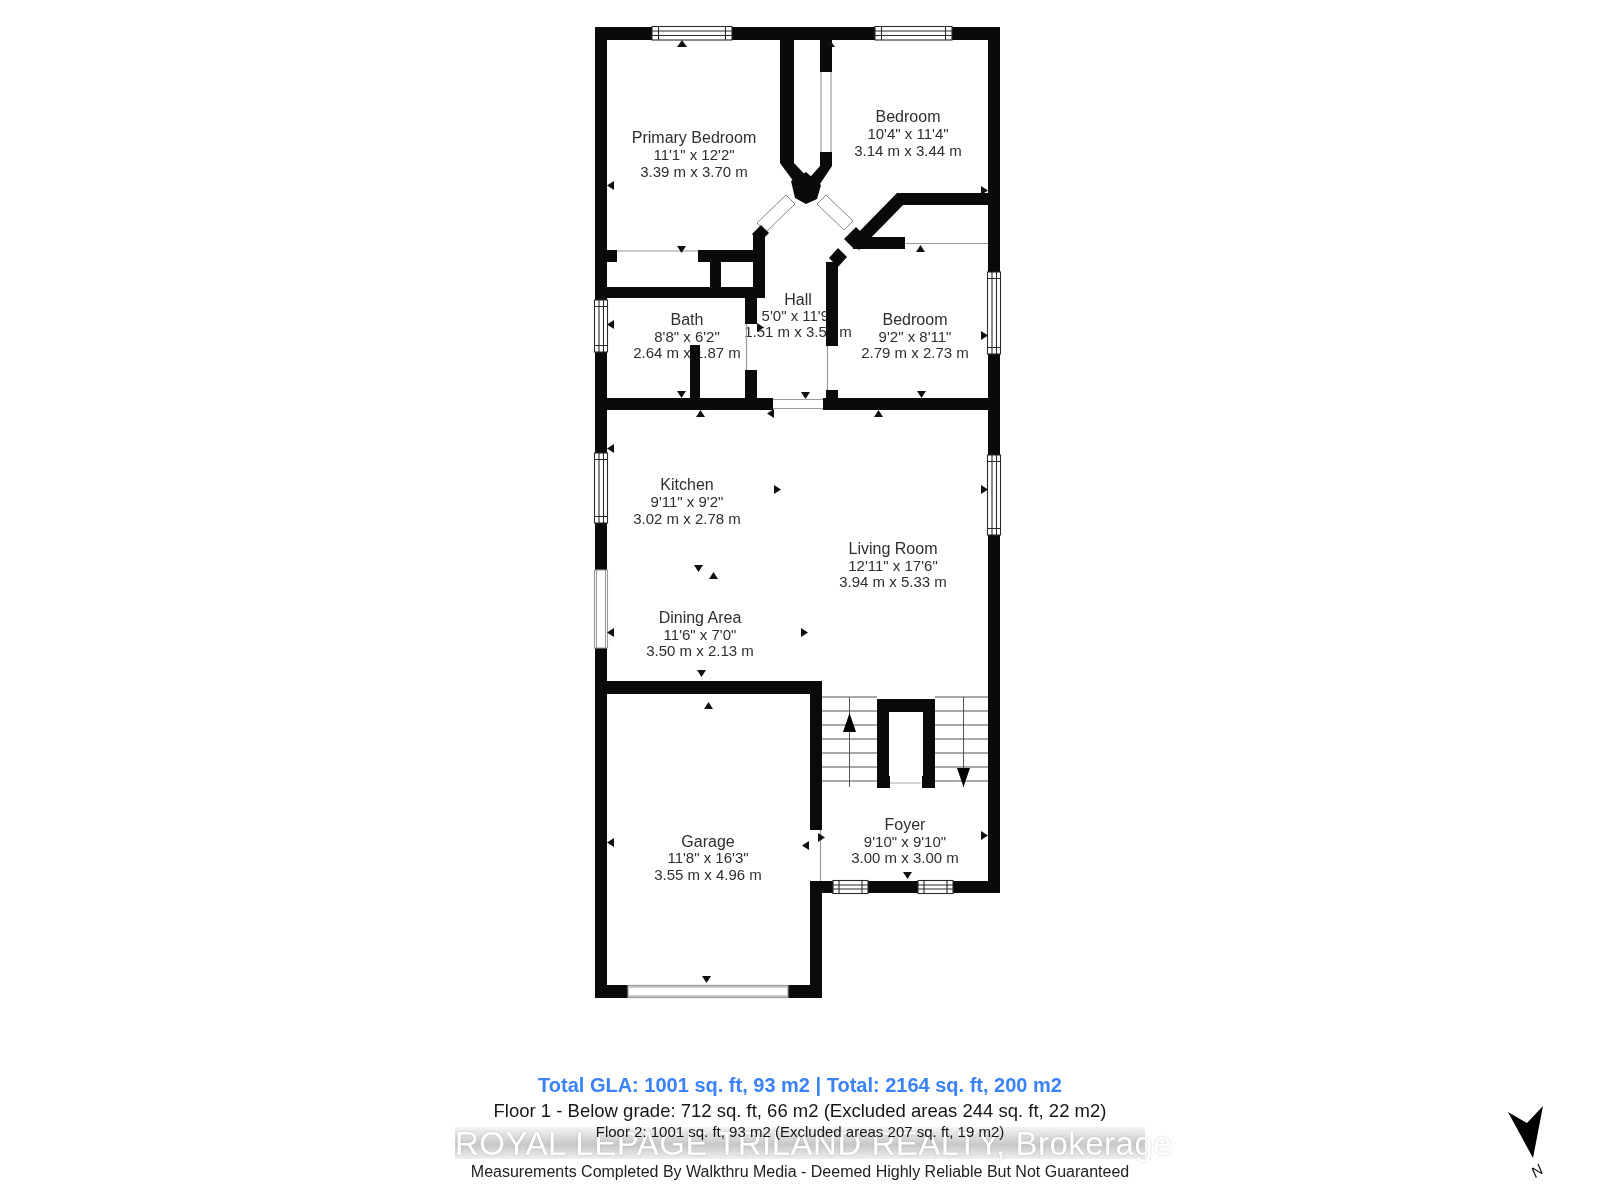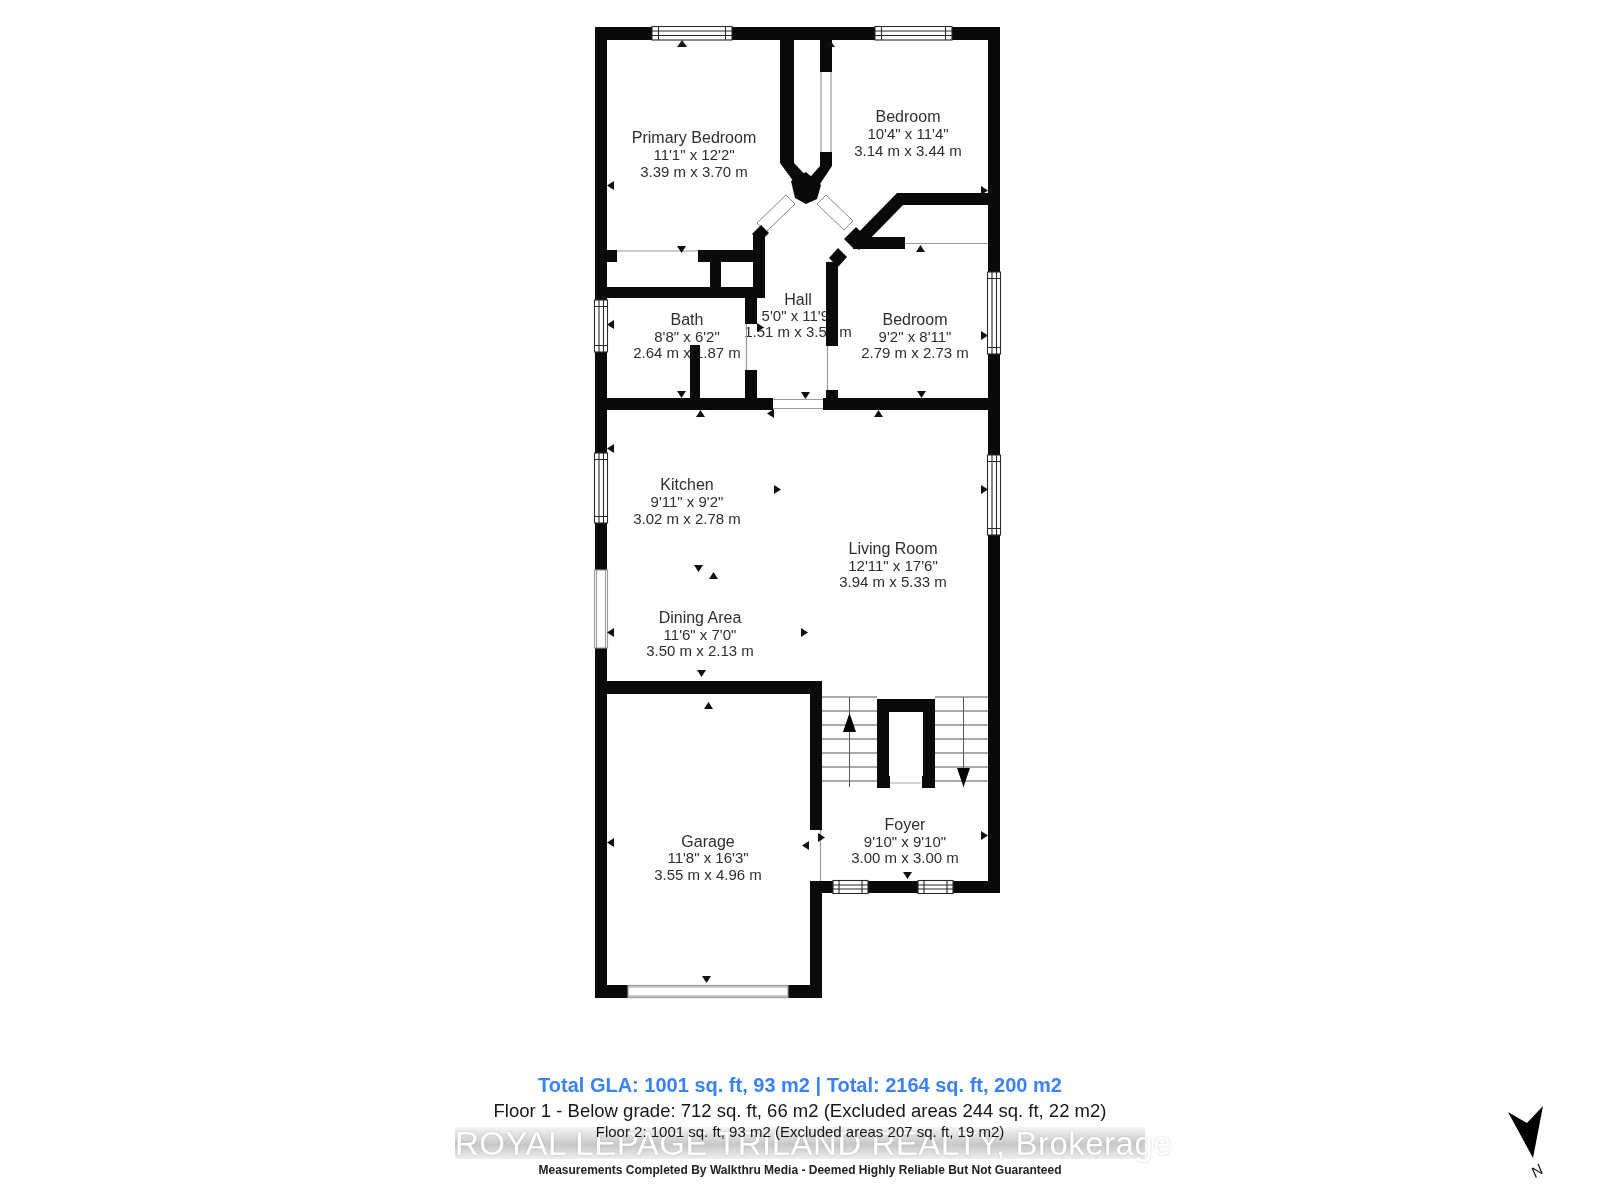--- a/index.html
+++ b/index.html
@@ -7,21 +7,21 @@
         font-family:"Liberation Sans",sans-serif;}
   svg{position:absolute;left:0;top:0;}
   svg text{font-family:"Liberation Sans",sans-serif;fill:#2e2e2e;}
   .rname{font-size:16px;}
   .rdim{font-size:15px;}
   .compass-n{font-size:15px;font-style:italic;fill:#111;}
   .fline{position:absolute;left:0;width:1600px;text-align:center;white-space:nowrap;}
   .f-totals{top:1074px;font-size:20px;font-weight:bold;color:#3b82f6;z-index:3;}
   .f-floor1{top:1100px;font-size:18.5px;color:#161616;z-index:3;}
   .f-floor2{top:1123px;font-size:15px;color:#161616;z-index:3;}
-  .f-disc{top:1163px;font-size:12px;font-weight:700;color:#222;z-index:3;}
+  .f-disc{top:1163px;font-size:16px;font-weight:400;color:#222;z-index:3;}
   .watermark{position:absolute;top:1127px;left:455px;width:690px;height:32px;z-index:1;
     background:linear-gradient(180deg,rgba(214,214,214,0.25) 0%,rgba(186,186,186,0.8) 55%,rgba(214,214,214,0.4) 100%);
     color:#ffffff;font-size:33px;line-height:33px;text-align:center;white-space:nowrap;
     letter-spacing:0.5px;text-shadow:0 0 2px rgba(150,150,150,0.55);}
 </style>
 </head>
 <body>
 
 <div class="page">
 

